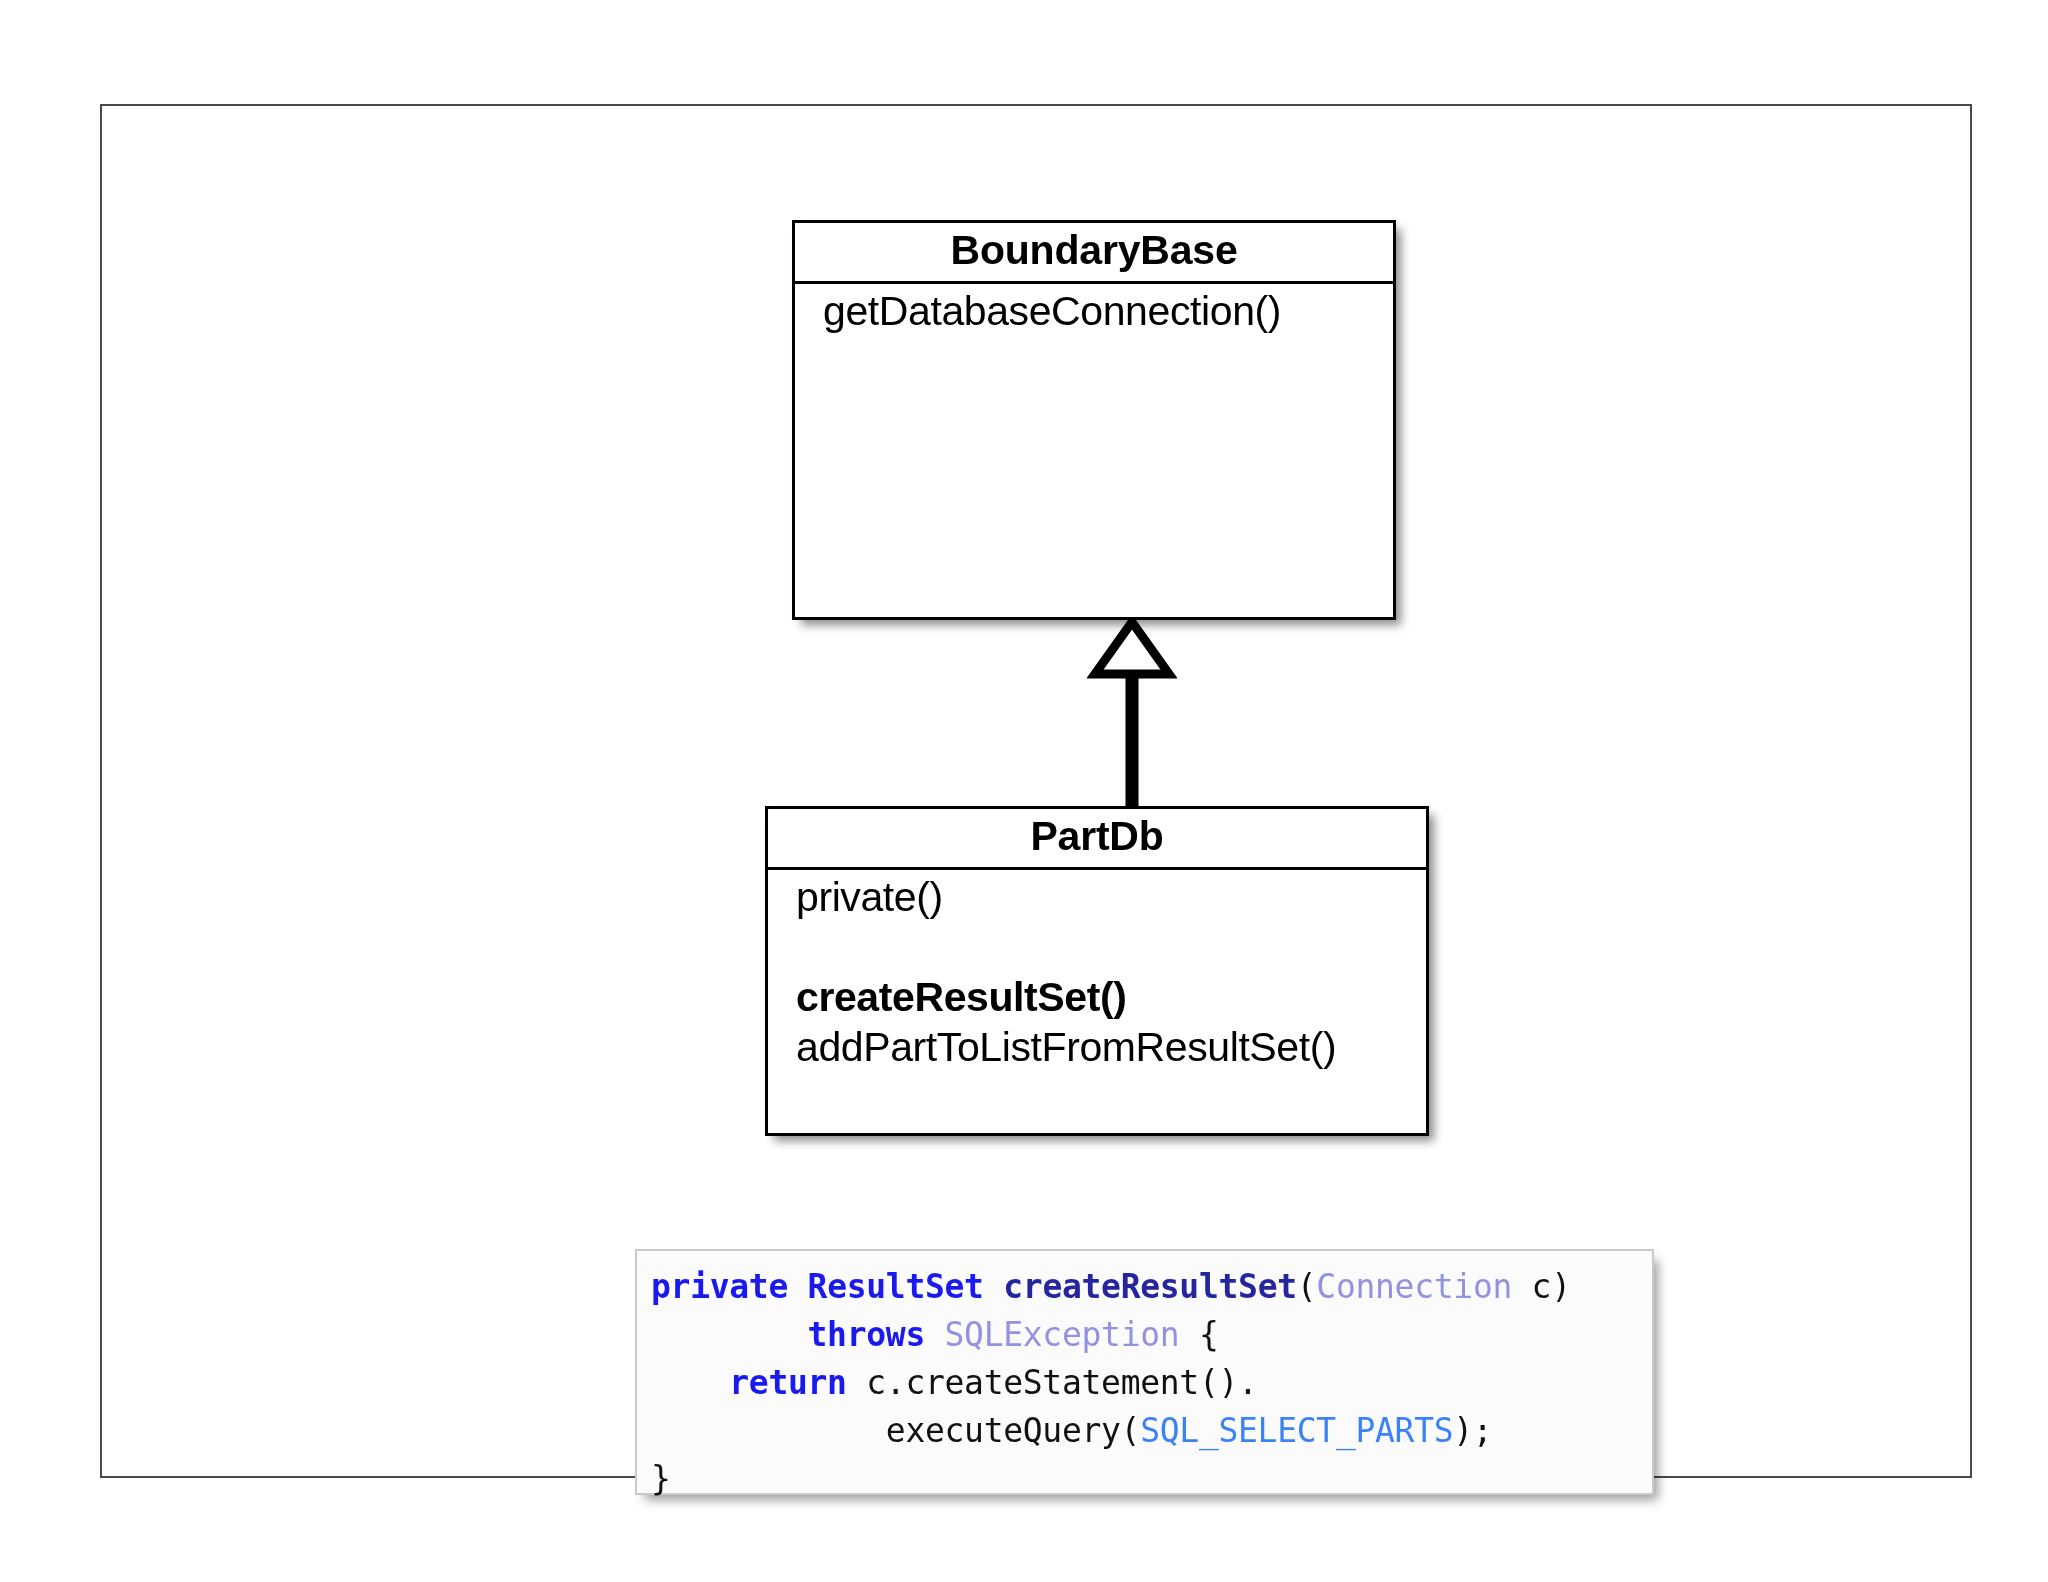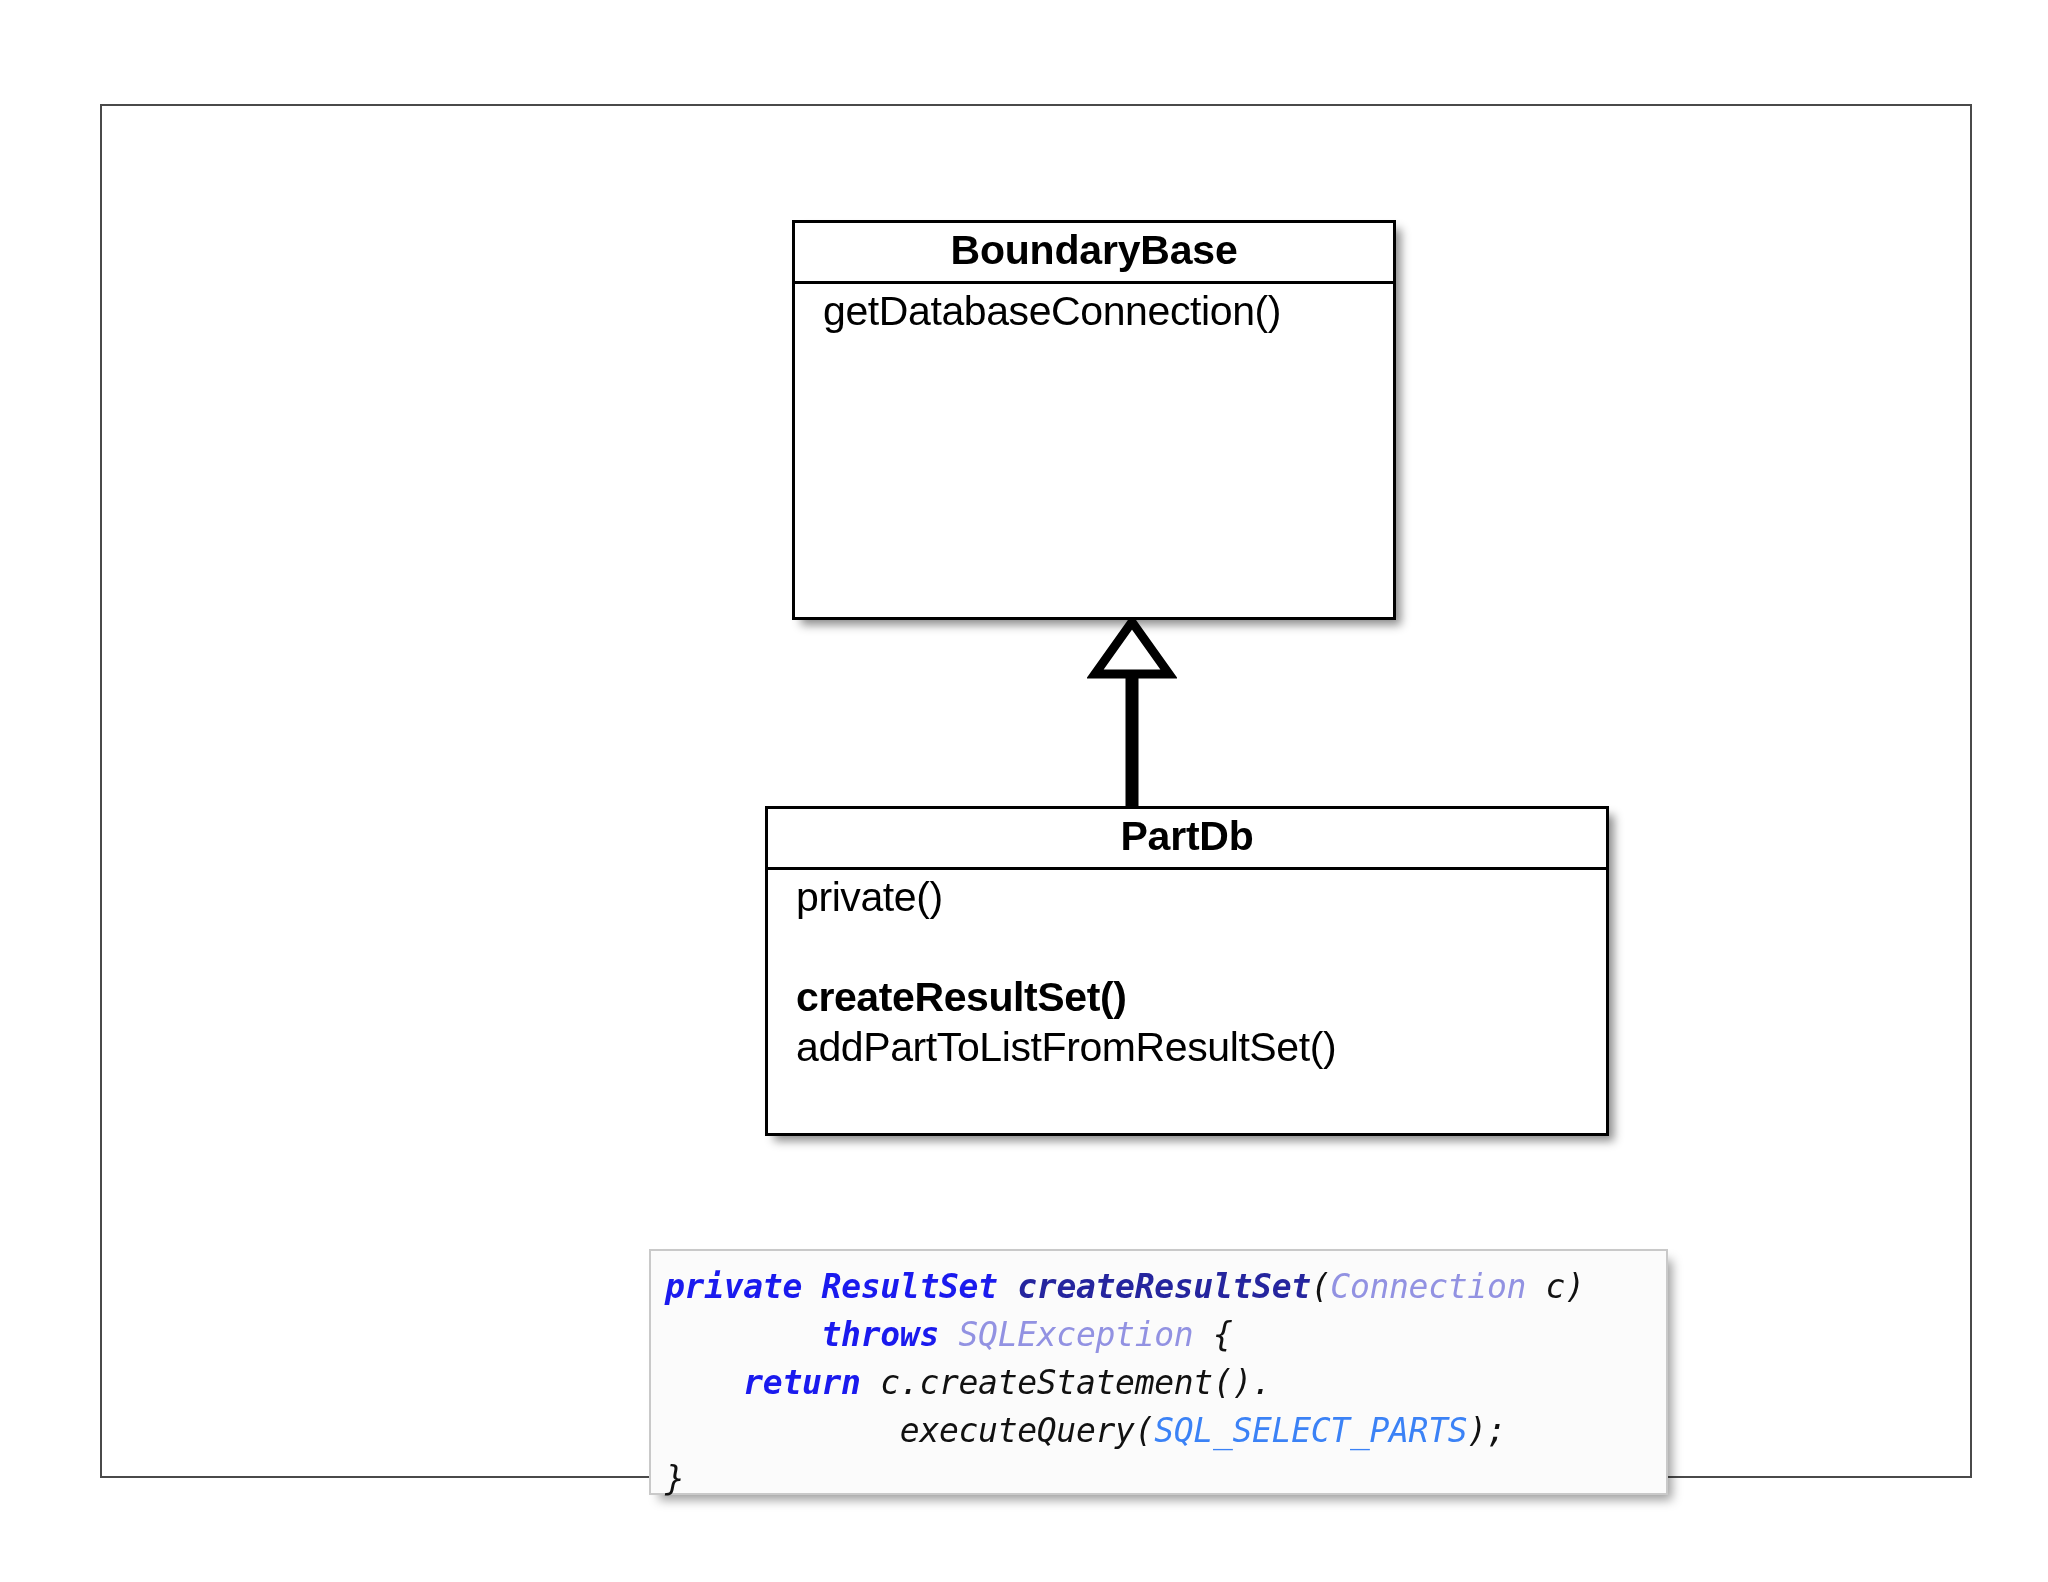--- a/index.html
+++ b/index.html
@@ -62,46 +62,45 @@
   #boundary-base-class {
     left: 690px;
     top: 114px;
     width: 604px;
     height: 400px;
   }
   
   #partdb-class {
     left: 663px;
     top: 700px;
-    width: 844px;
+    width: 664px;
     height: 330px;
   }
 
   
   #inheritance-arrow {
     position: absolute;
     left: 985px;
     top: 512px;
     width: 90px;
     height: 196px;
   }
 
   
   #code-snippet-box {
     position: absolute;
-    left: 547px;
+    left: 533px;
     top: 1143px;
     width: 1019px;
     height: 246px;
     background: #fbfbfb;
     border: 2px solid #c9c9c9;
     box-sizing: border-box;
     box-shadow: 7px 8px 10px -3px rgba(0,0,0,0.38);
     padding: 12px 0 0 14px;
-    font-style: italic;
   }
   #code-lines {
     font-family: "DejaVu Sans Mono", monospace;
     font-size: 33px;
     line-height: 48px;
     white-space: pre;
     color: #111111;
     letter-spacing: -0.3px;
   }
   .tok-keyword  { color: #1a1aee; font-weight: bold; }

